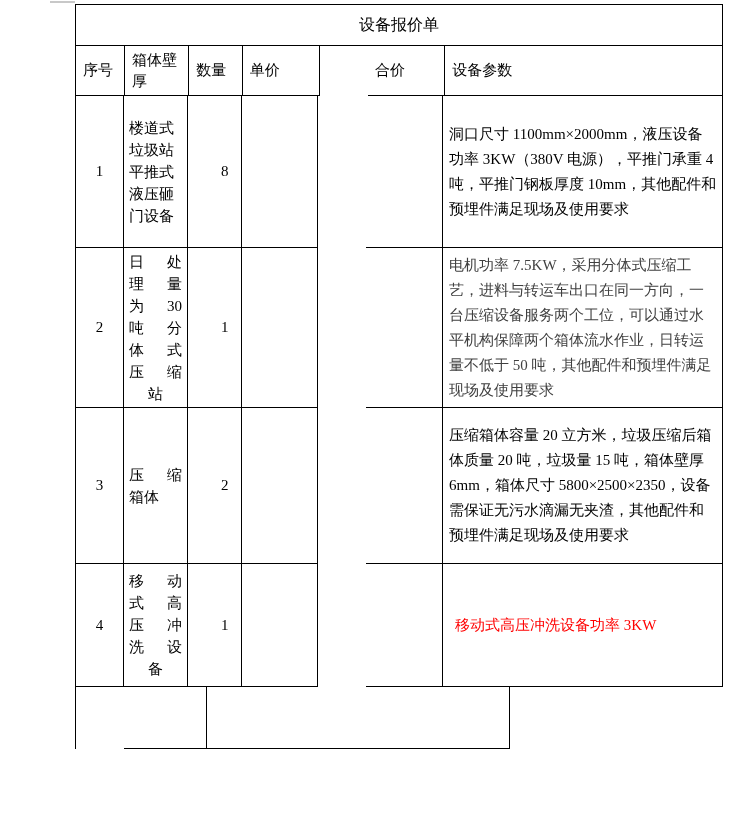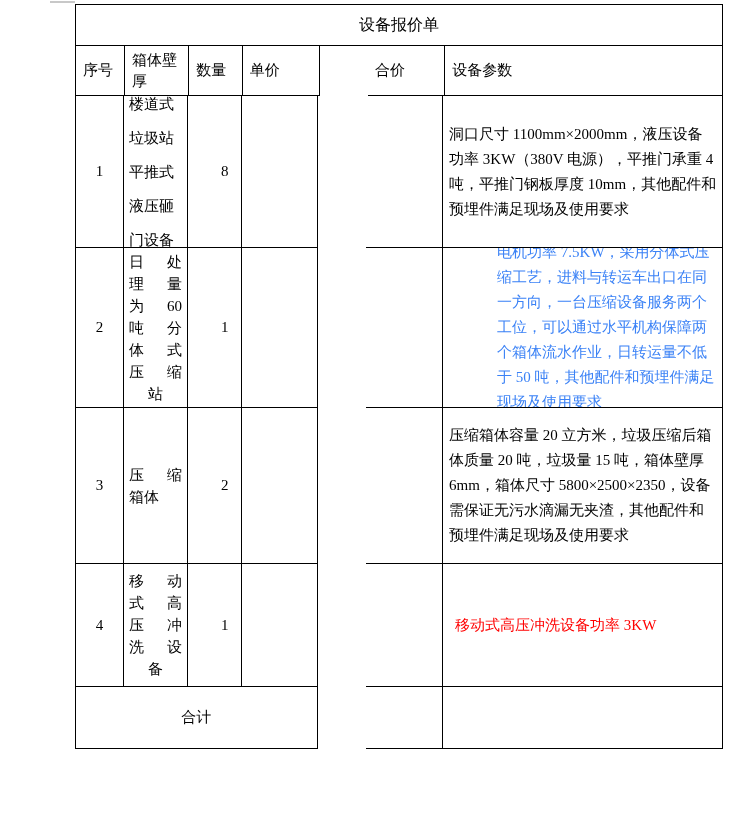--- a/index.html
+++ b/index.html
@@ -115,21 +115,21 @@
     <div class="cell c-name">箱体壁厚</div>
     <div class="cell c-qty">数量</div>
     <div class="cell c-unit">单价</div>
     <div class="cell c-total">合价</div>
     <div class="cell c-params">设备参数</div>
   </div>
 
   <div id="items">
       <div class="row row-item">
         <div class="cell c-no" style="height: 152px;">1</div>
-        <div class="cell c-name" style="height: 152px; gap: 12px;">
+        <div class="cell c-name" style="height: 152px;">
           <div class="nline left">
             <span>楼道式</span>
           </div>
           <div class="nline left">
             <span>垃圾站</span>
           </div>
           <div class="nline left">
             <span>平推式</span>
           </div>
           <div class="nline left">
@@ -152,21 +152,21 @@
           <div class="nline between">
             <span>日</span>
             <span>处</span>
           </div>
           <div class="nline between">
             <span>理</span>
             <span>量</span>
           </div>
           <div class="nline between">
             <span>为</span>
-            <span>60</span>
+            <span>30</span>
           </div>
           <div class="nline between">
             <span>吨</span>
             <span>分</span>
           </div>
           <div class="nline between">
             <span>体</span>
             <span>式</span>
           </div>
           <div class="nline between">
@@ -174,21 +174,21 @@
             <span>缩</span>
           </div>
           <div class="nline center">
             <span>站</span>
           </div>
         </div>
         <div class="cell c-qty" style="height: 160px;">1</div>
         <div class="cell c-unit" style="height: 160px;"></div>
         <div class="cell c-total" style="height: 160px;"></div>
         <div class="cell c-params" style="height: 160px;">
-          <div class="params-text" style="color: #3b82f6; margin-left: 48px;">电机功率 7.5KW，采用分体式压缩工艺，进料与转运车出口在同一方向，一台压缩设备服务两个工位，可以通过水平机构保障两个箱体流水作业，日转运量不低于 50 吨，其他配件和预埋件满足现场及使用要求</div>
+          <div class="params-text" style="color: #404040;">电机功率 7.5KW，采用分体式压缩工艺，进料与转运车出口在同一方向，一台压缩设备服务两个工位，可以通过水平机构保障两个箱体流水作业，日转运量不低于 50 吨，其他配件和预埋件满足现场及使用要求</div>
         </div>
       </div>
       <div class="row row-item">
         <div class="cell c-no" style="height: 156px;">3</div>
         <div class="cell c-name" style="height: 156px;">
           <div class="nline between">
             <span>压</span>
             <span>缩</span>
           </div>
           <div class="nline left">
@@ -228,19 +228,18 @@
         <div class="cell c-qty" style="height: 123px;">1</div>
         <div class="cell c-unit" style="height: 123px;"></div>
         <div class="cell c-total" style="height: 123px;"></div>
         <div class="cell c-params" style="height: 123px;">
           <div class="params-text" style="color: rgb(255, 0, 0); margin-left: 6px;">移动式高压冲洗设备功率 3KW</div>
         </div>
       </div>
     </div>
 
   <div class="row row-total">
-    <div class="cell merged">合计</div>
     <div class="cell c-total"></div>
     <div class="cell c-params"></div>
   </div>
 
 
 </div>
 
 </body></html>

